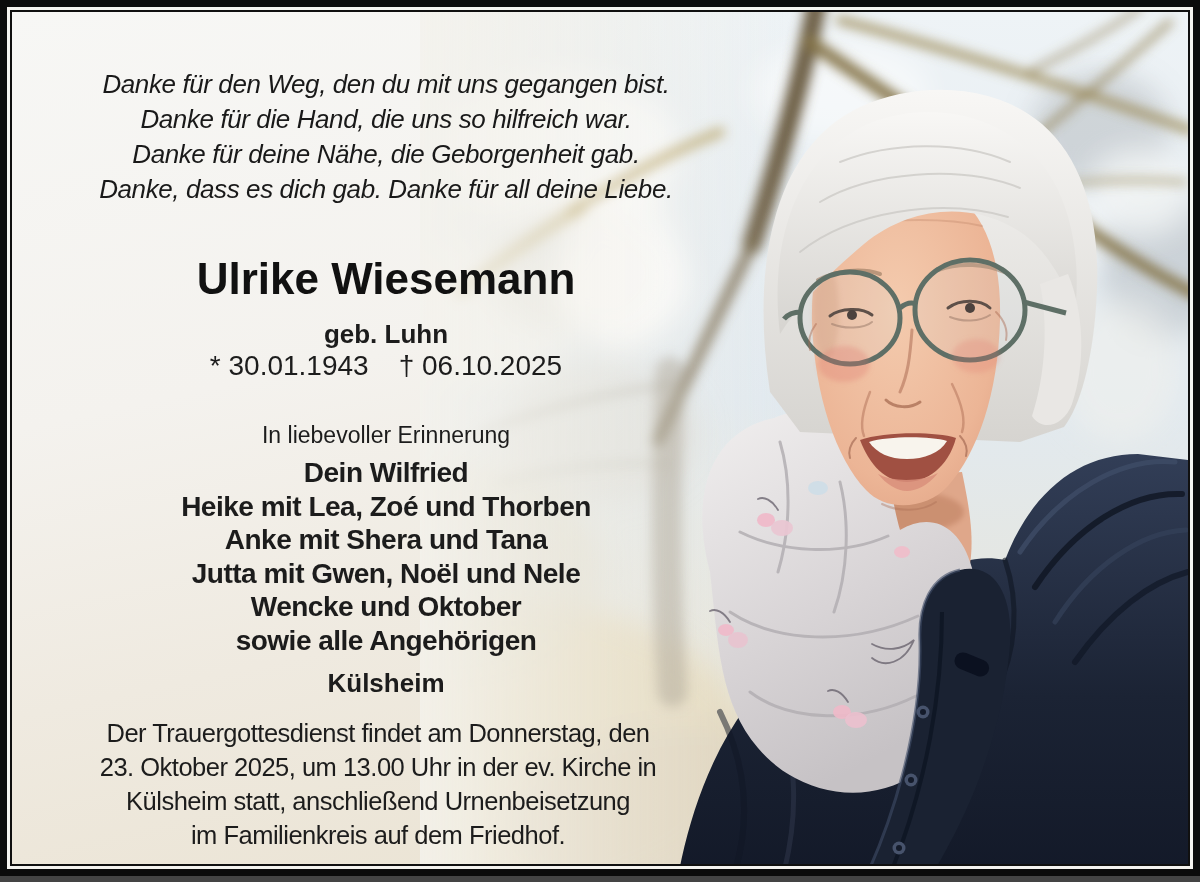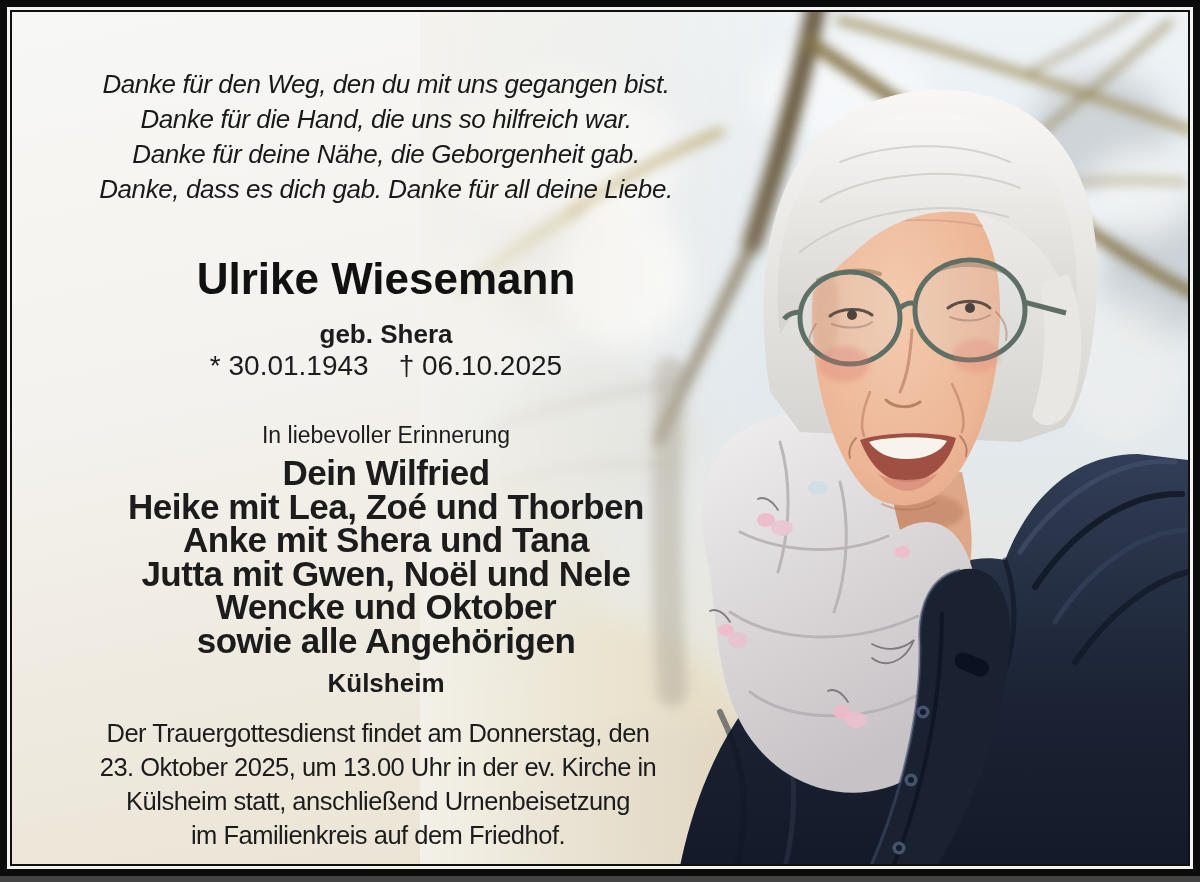--- a/index.html
+++ b/index.html
@@ -19,21 +19,21 @@
     position:absolute;left:0;top:0;bottom:0;width:748px;
     text-align:center;color:#1c1c1c;
   }
   .text-col > div, .text-col > h1{position:absolute;left:0;right:0;margin:0;}
   .poem{top:55px;font-style:italic;font-weight:500;font-size:26px;line-height:35px;letter-spacing:-0.4px;color:#191919;}
   .name{top:236px;font-size:44px;font-weight:700;line-height:62px;color:#111;}
   .maiden{top:307px;font-size:26px;font-weight:700;}
   .dates{top:338px;font-size:28px;font-weight:400;}
   .dates .death{margin-left:30px;}
   .memorial{top:410px;font-size:23px;font-weight:400;}
-  .mourners{top:444px;font-size:35px;font-weight:700;line-height:33.5px;letter-spacing:-0.5px;}
+  .mourners{top:444px;font-size:28px;font-weight:700;line-height:33.5px;letter-spacing:-0.5px;}
   .place{top:656px;font-size:26px;font-weight:700;}
   .service{top:704px;font-size:25.5px;font-weight:400;line-height:34px;letter-spacing:-0.5px;transform:translateX(-8px);}
 </style>
 </head>
 <body>
 
 <div class="stage">
   <div class="frame-white">
     <div class="frame-inner">
 
@@ -250,21 +250,21 @@
 
       <div class="text-col">
         <div class="poem">
           <div>Danke für den Weg, den du mit uns gegangen bist.</div>
           <div>Danke für die Hand, die uns so hilfreich war.</div>
           <div>Danke für deine Nähe, die Geborgenheit gab.</div>
           <div>Danke, dass es dich gab. Danke für all deine Liebe.</div>
         </div>
 
         <h1 class="name">Ulrike Wiesemann</h1>
-        <div class="maiden">geb. Shera</div>
+        <div class="maiden">geb. Luhn</div>
 
         <div class="dates">
           <span class="birth">* 30.01.1943</span><span class="death">† 06.10.2025</span>
         </div>
 
         <div class="memorial">In liebevoller Erinnerung</div>
 
         <div class="mourners">
           <div>Dein Wilfried</div>
           <div>Heike mit Lea, Zoé und Thorben</div>

